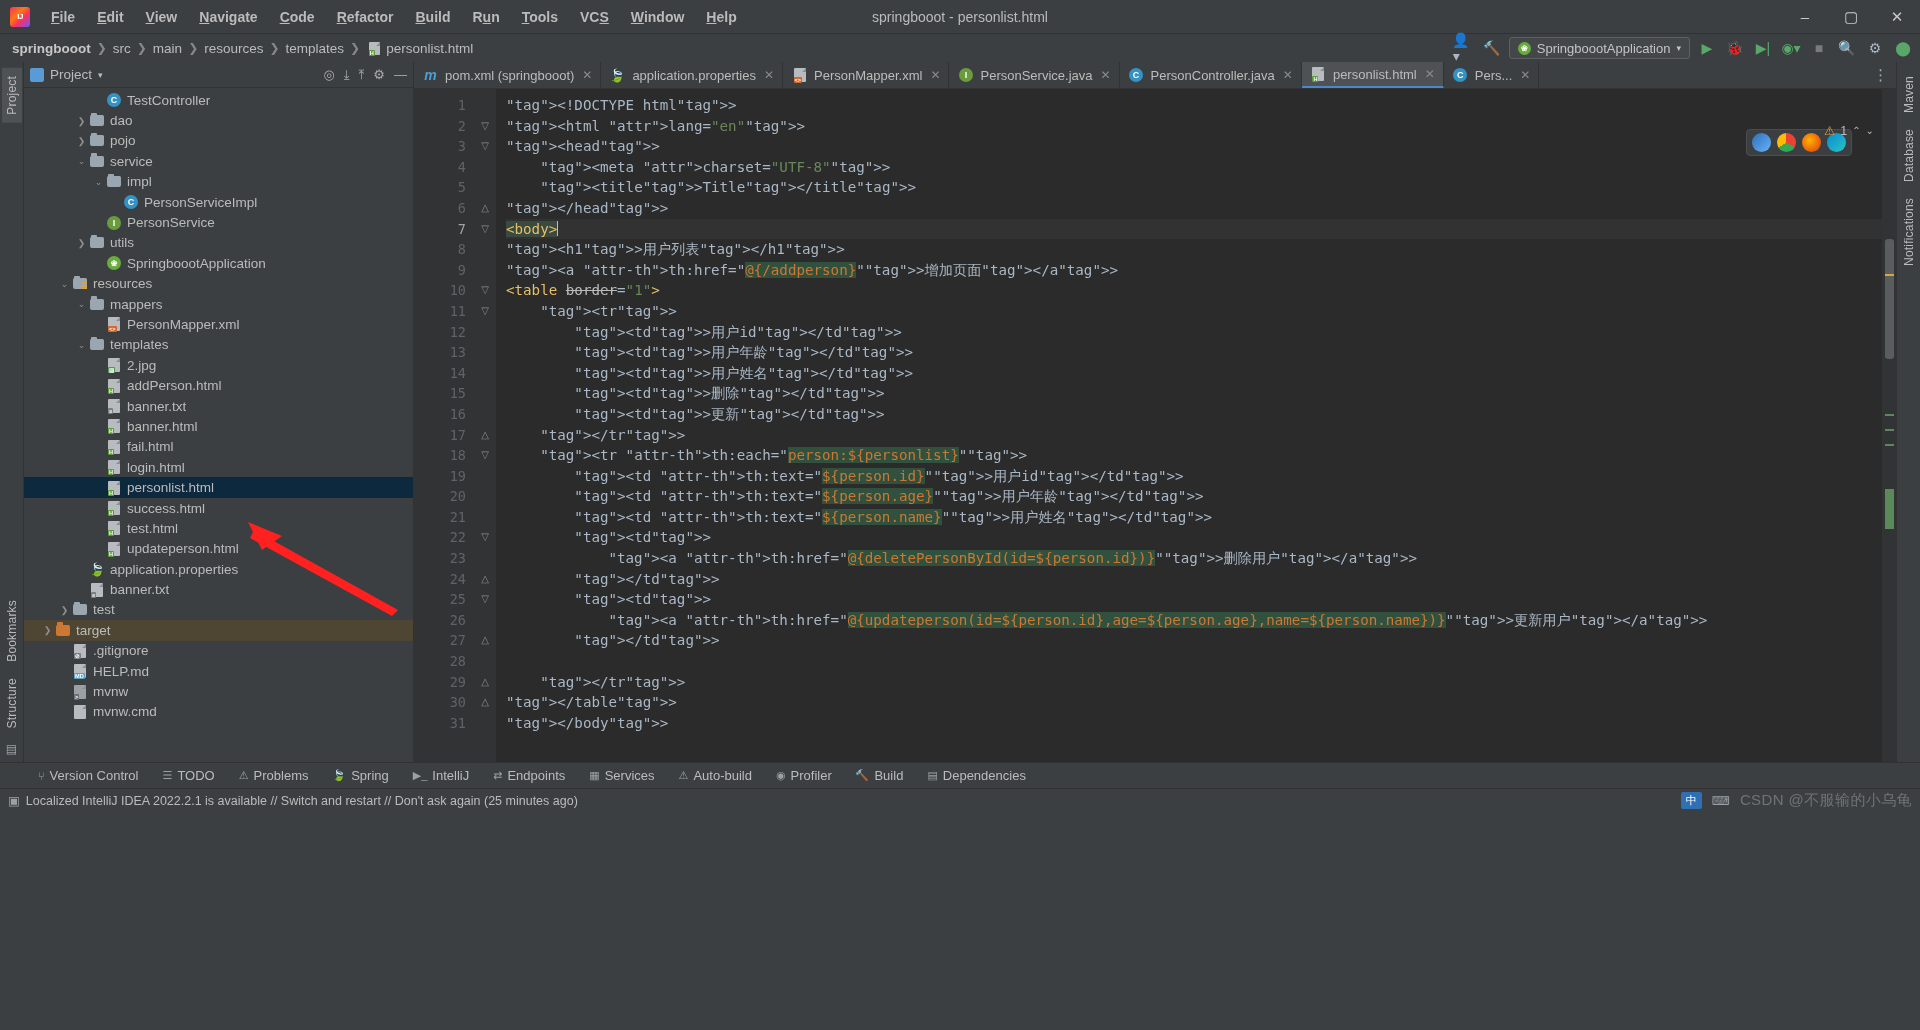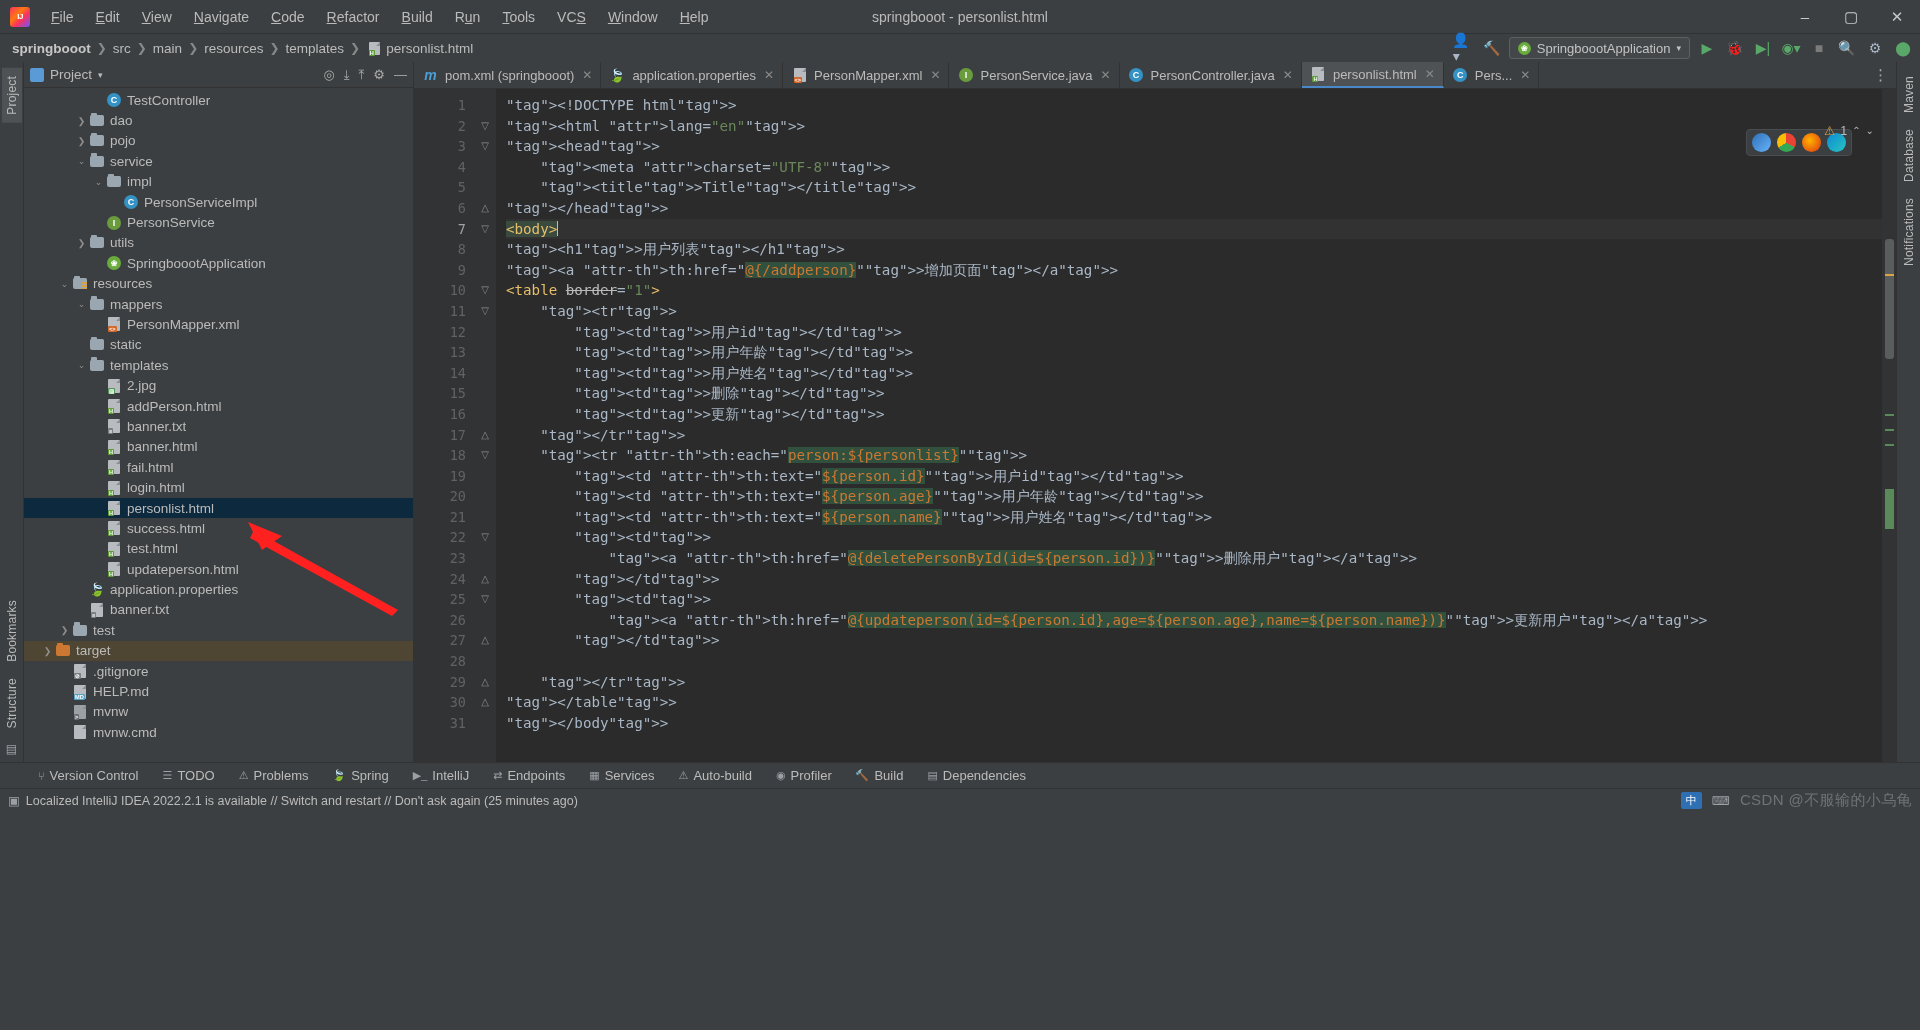--- a/index.html
+++ b/index.html
@@ -23,21 +23,21 @@
     background: linear-gradient(135deg,#fe315d 0%,#f97a12 38%,#fe315d 60%,#6b57ff 100%);
     position: relative;
   }
   .ij-logo::after {
     content: "IJ"; position: absolute; left: 0; right: 0; top: 0; bottom: 0;
     color: #fff; font-size: 8px; font-weight: bold; display: flex;
     align-items: center; justify-content: center; letter-spacing: -0.5px;
   }
   .menubar { display: flex; align-items: center; gap: 0px; }
   .menu-item {
-    padding: 4px 11px; font-size: 14px; color: #bbbbbb; cursor: default; white-space: nowrap;
+    padding: 4px 11px; font-size: 14px; color: #bbbbbb; cursor: default; white-space: nowrap; font-weight: bold;
   }
   .menu-item .u { text-decoration: underline; }
   .win-title {
     position: absolute; left: 0; right: 0; text-align: center; font-size: 14px;
     color: #bbbbbb; pointer-events: none;
   }
   .win-controls { margin-left: auto; display: flex; align-items: center; z-index: 2; }
   .win-btn {
     width: 46px; height: 33px; display: flex; align-items: center; justify-content: center;
     color: #c8c8c8; font-size: 15px;
@@ -400,28 +400,20 @@
           </div>
           <div class="node">
             <span style="display:inline-block;width:68px;flex:none;"></span>
             <span class="arrow none">❯</span>
             <span class="ic">
               <span class="fileic">
                 <span class="badge xml">&lt;&gt;</span>
               </span>
             </span>
             <span class="lbl">PersonMapper.xml</span>
-          </div>
-          <div class="node">
-            <span style="display:inline-block;width:51px;flex:none;"></span>
-            <span class="arrow none">❯</span>
-            <span class="ic">
-              <span class="fold"></span>
-            </span>
-            <span class="lbl">static</span>
           </div>
           <div class="node">
             <span style="display:inline-block;width:51px;flex:none;"></span>
             <span class="arrow">⌄</span>
             <span class="ic">
               <span class="fold"></span>
             </span>
             <span class="lbl">templates</span>
           </div>
           <div class="node">

